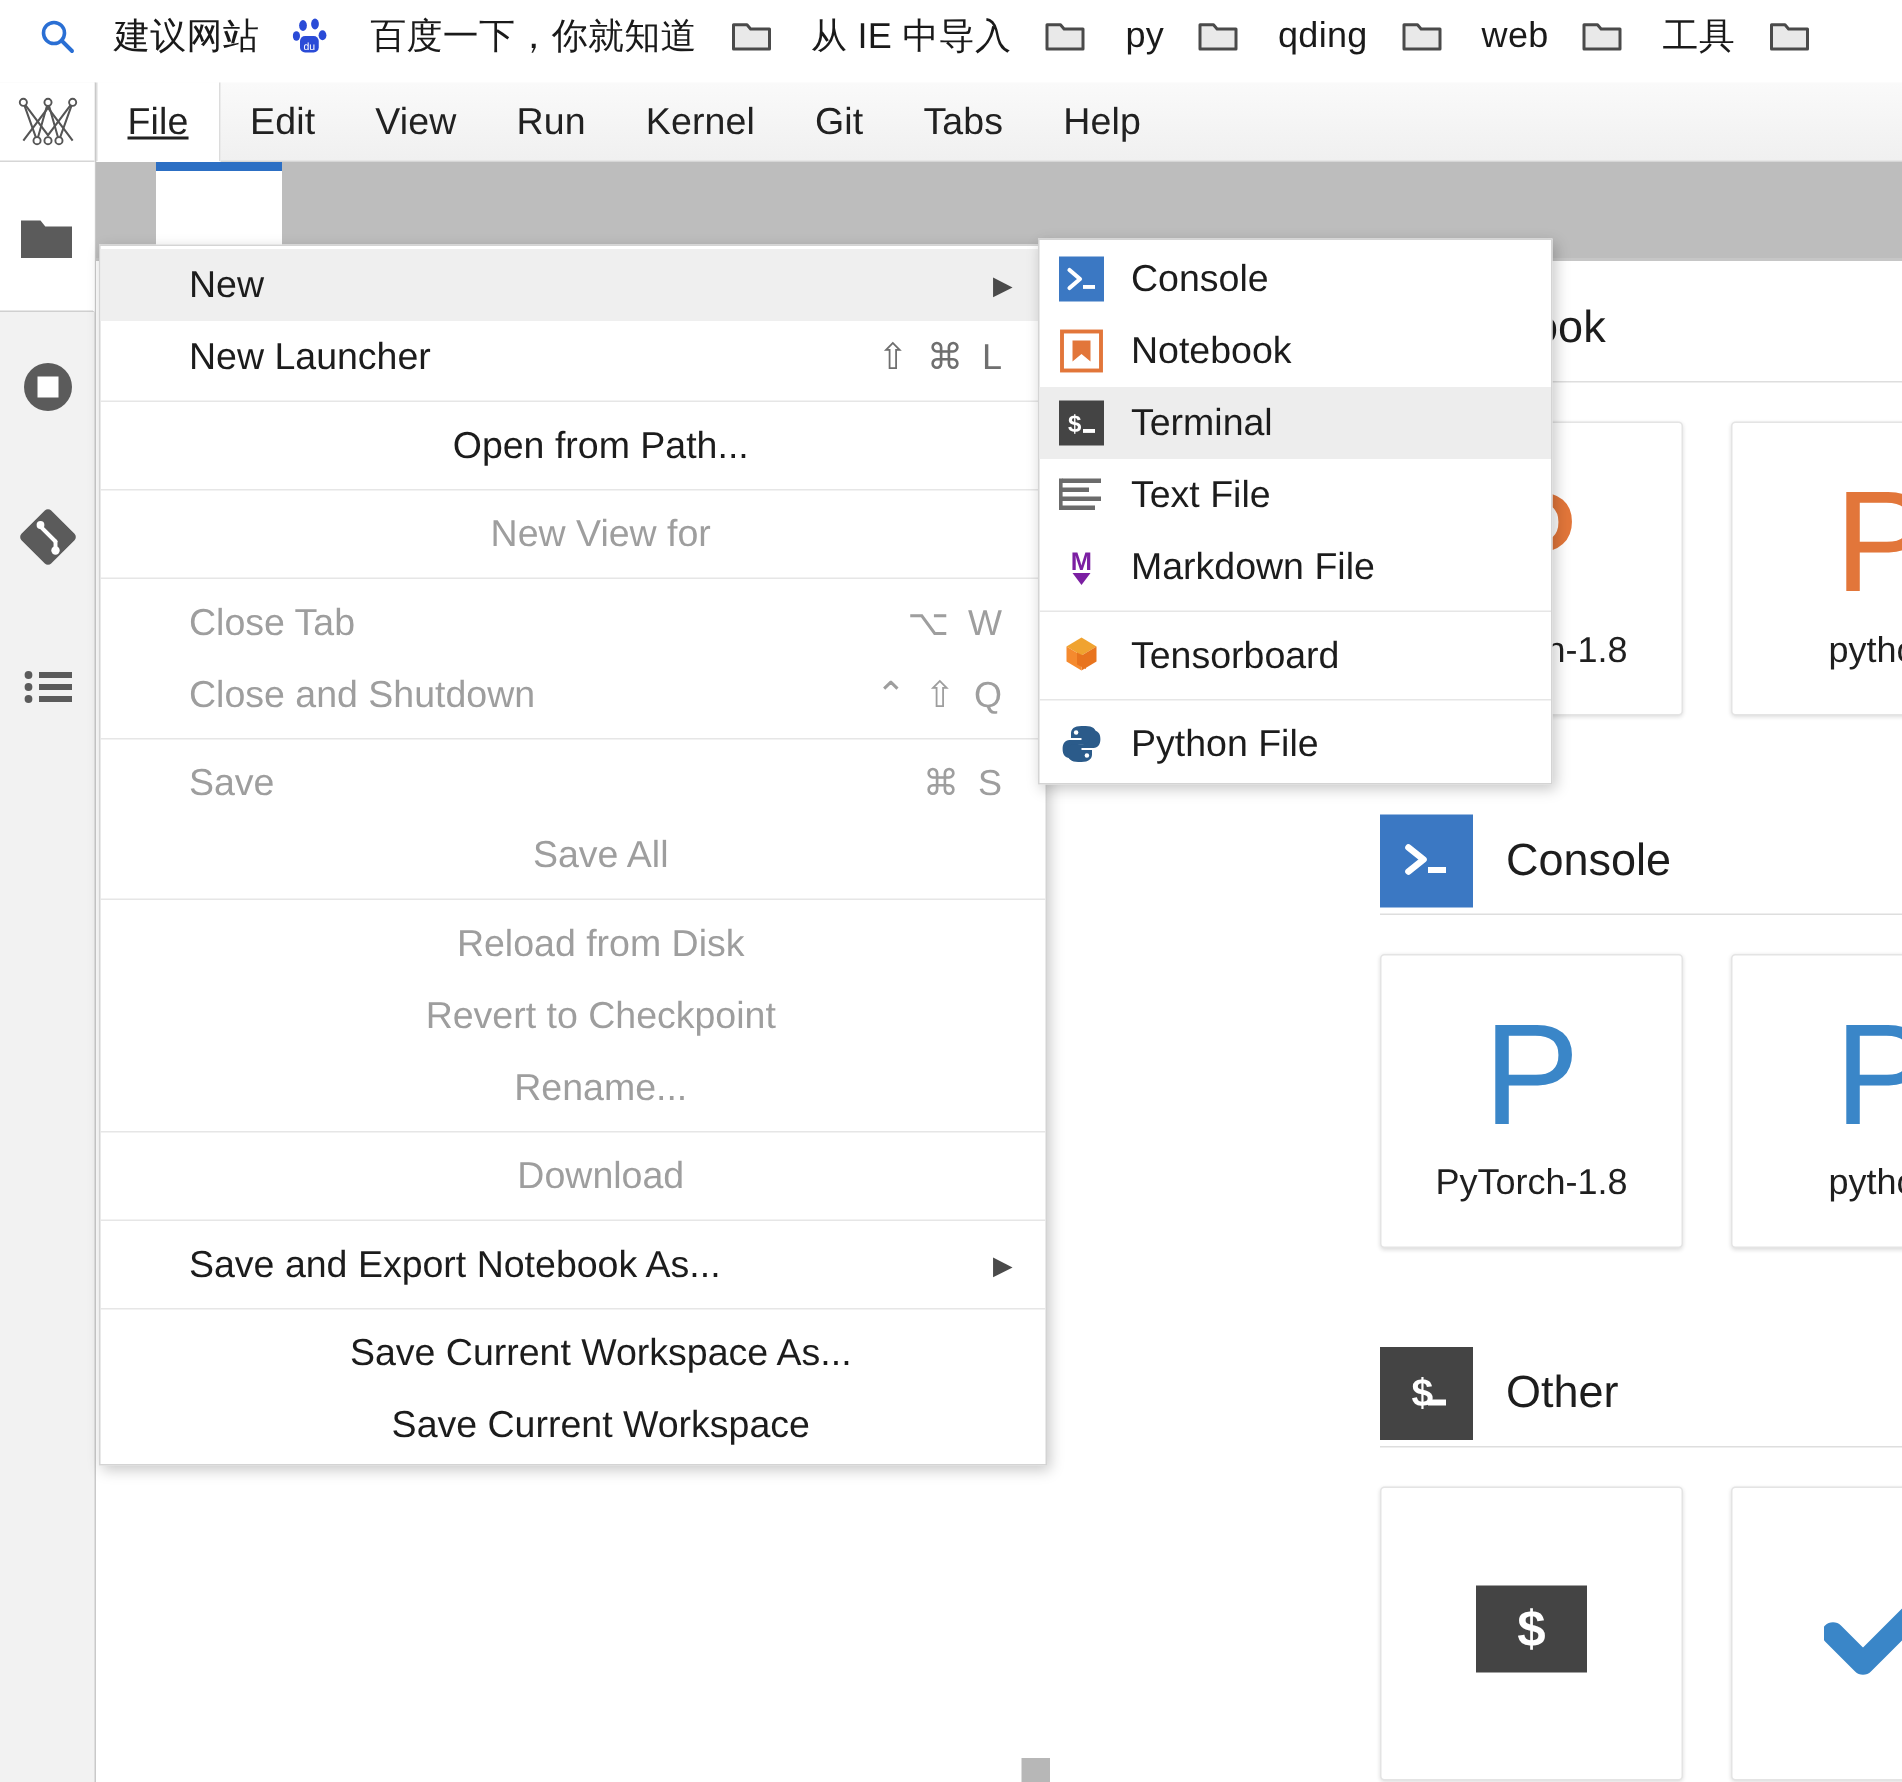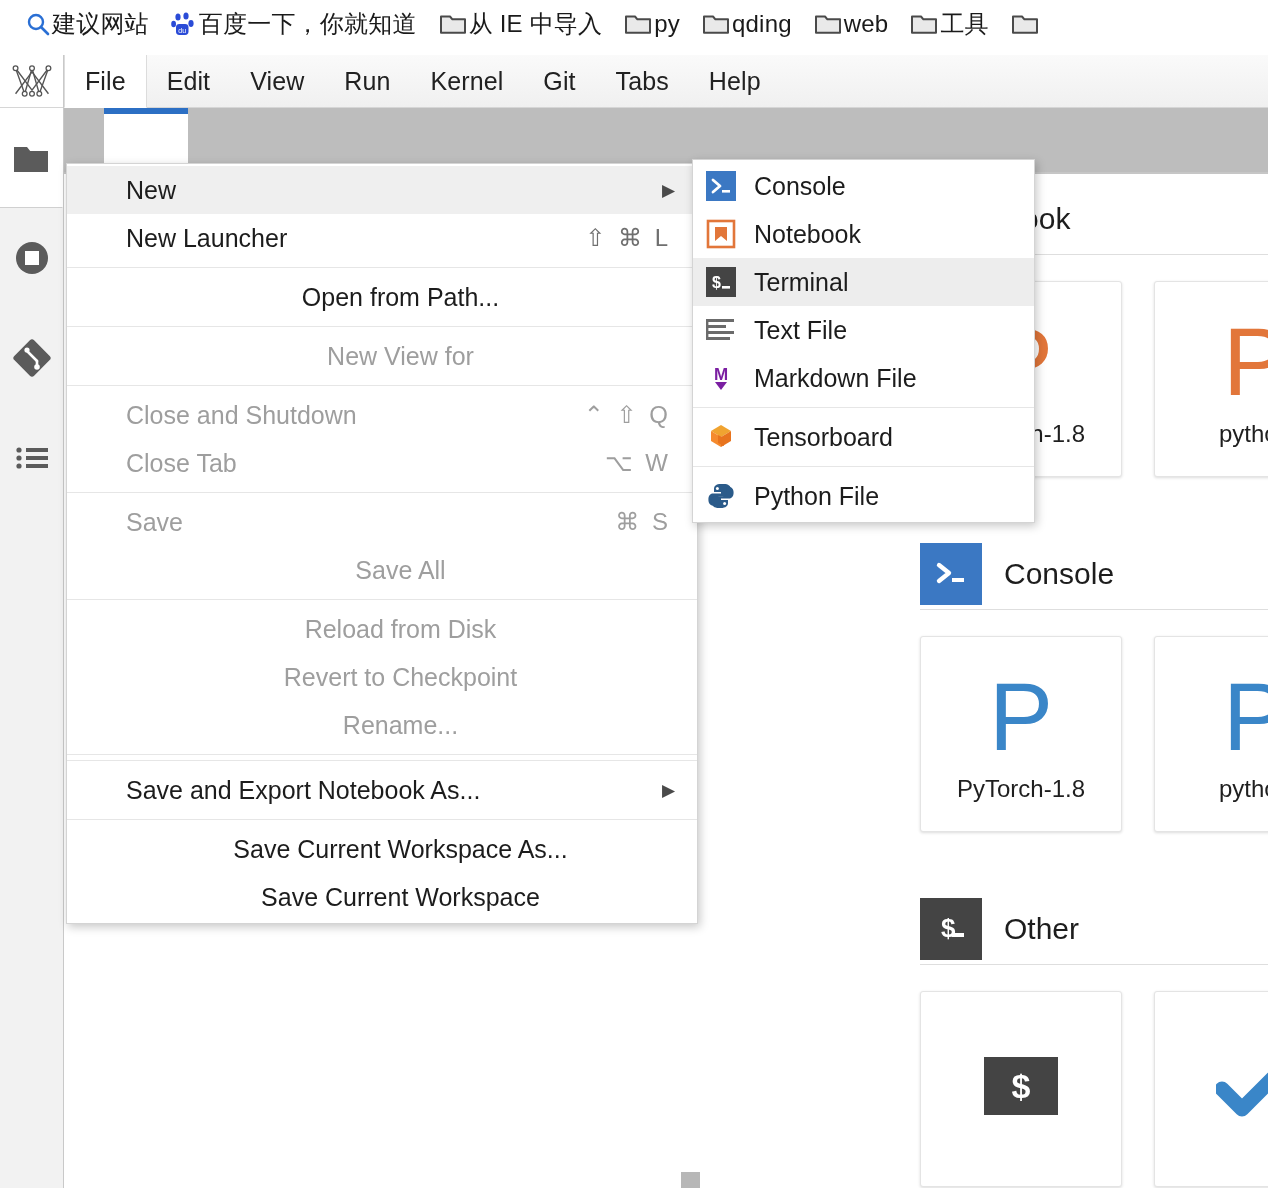--- a/index.html
+++ b/index.html
@@ -17,21 +17,21 @@
     position: absolute; left: 0; top: 0;
     width: 1268px; height: 47px;
     background: #ffffff;
     display: flex; align-items: center;
     padding-left: 26px;
     gap: 0px;
     overflow: hidden;
   }
   .bm {
     display: flex; align-items: center;
-    gap: 2px;
+    gap: 26px;
     padding: 0 14px 0 0;
     margin-right: 8px;
     white-space: nowrap;
     font-size: 24px;
     color: #1a1a1a;
   }
   .bm-label { font-size: 24px; letter-spacing: .2px; }
   .ico-search { width: 24px; height: 24px; flex: 0 0 auto; }
   .ico-folder { width: 28px; height: 23px; flex: 0 0 auto; }
   .ico-baidu  { width: 26px; height: 26px; flex: 0 0 auto; }
@@ -85,21 +85,21 @@
     font-size: 25px; color: #212121;
     cursor: pointer;
     letter-spacing: .1px;
   }
   .menu-title.open {
     background: #ffffff;
     border-left: 1px solid #dcdcdc;
     border-right: 1px solid #dcdcdc;
     border-bottom: 1px solid #ffffff;
     margin-bottom: -1px;
-    position: relative; z-index: 60;
+    position: relative; z-index: 60; text-decoration: underline;
   }
 
   
   #dock {
     position: absolute; left: 64px; top: 53px;
     width: 1204px; height: 1080px;
     background: #ffffff;
     overflow: hidden;
   }
   #tabbar {
@@ -519,27 +519,27 @@
 
     <div class="msep"></div>
 
     <div class="mi disabled">
       <span>New View for</span>
     </div>
 
     <div class="msep"></div>
 
     <div class="mi disabled">
+      <span>Close Tab</span>
+      <span class="sc">⌥ W</span>
+    </div>
+    <div class="mi disabled">
       <span>Close and Shutdown</span>
       <span class="sc">⌃ ⇧ Q</span>
     </div>
-    <div class="mi disabled">
-      <span>Close Tab</span>
-      <span class="sc">⌥ W</span>
-    </div>
 
     <div class="msep"></div>
 
     <div class="mi disabled">
       <span>Save</span>
       <span class="sc">⌘ S</span>
     </div>
     <div class="mi disabled">
       <span>Save All</span>
     </div>
@@ -551,20 +551,23 @@
     </div>
     <div class="mi disabled">
       <span>Revert to Checkpoint</span>
     </div>
     <div class="mi disabled">
       <span>Rename...</span>
     </div>
 
     <div class="msep"></div>
 
+    <div class="mi disabled">
+      <span>Download</span>
+    </div>
 
     <div class="msep"></div>
 
     <div class="mi">
       <span>Save and Export Notebook As...</span>
       <span class="arrow">▶</span>
     </div>
 
     <div class="msep"></div>
 

